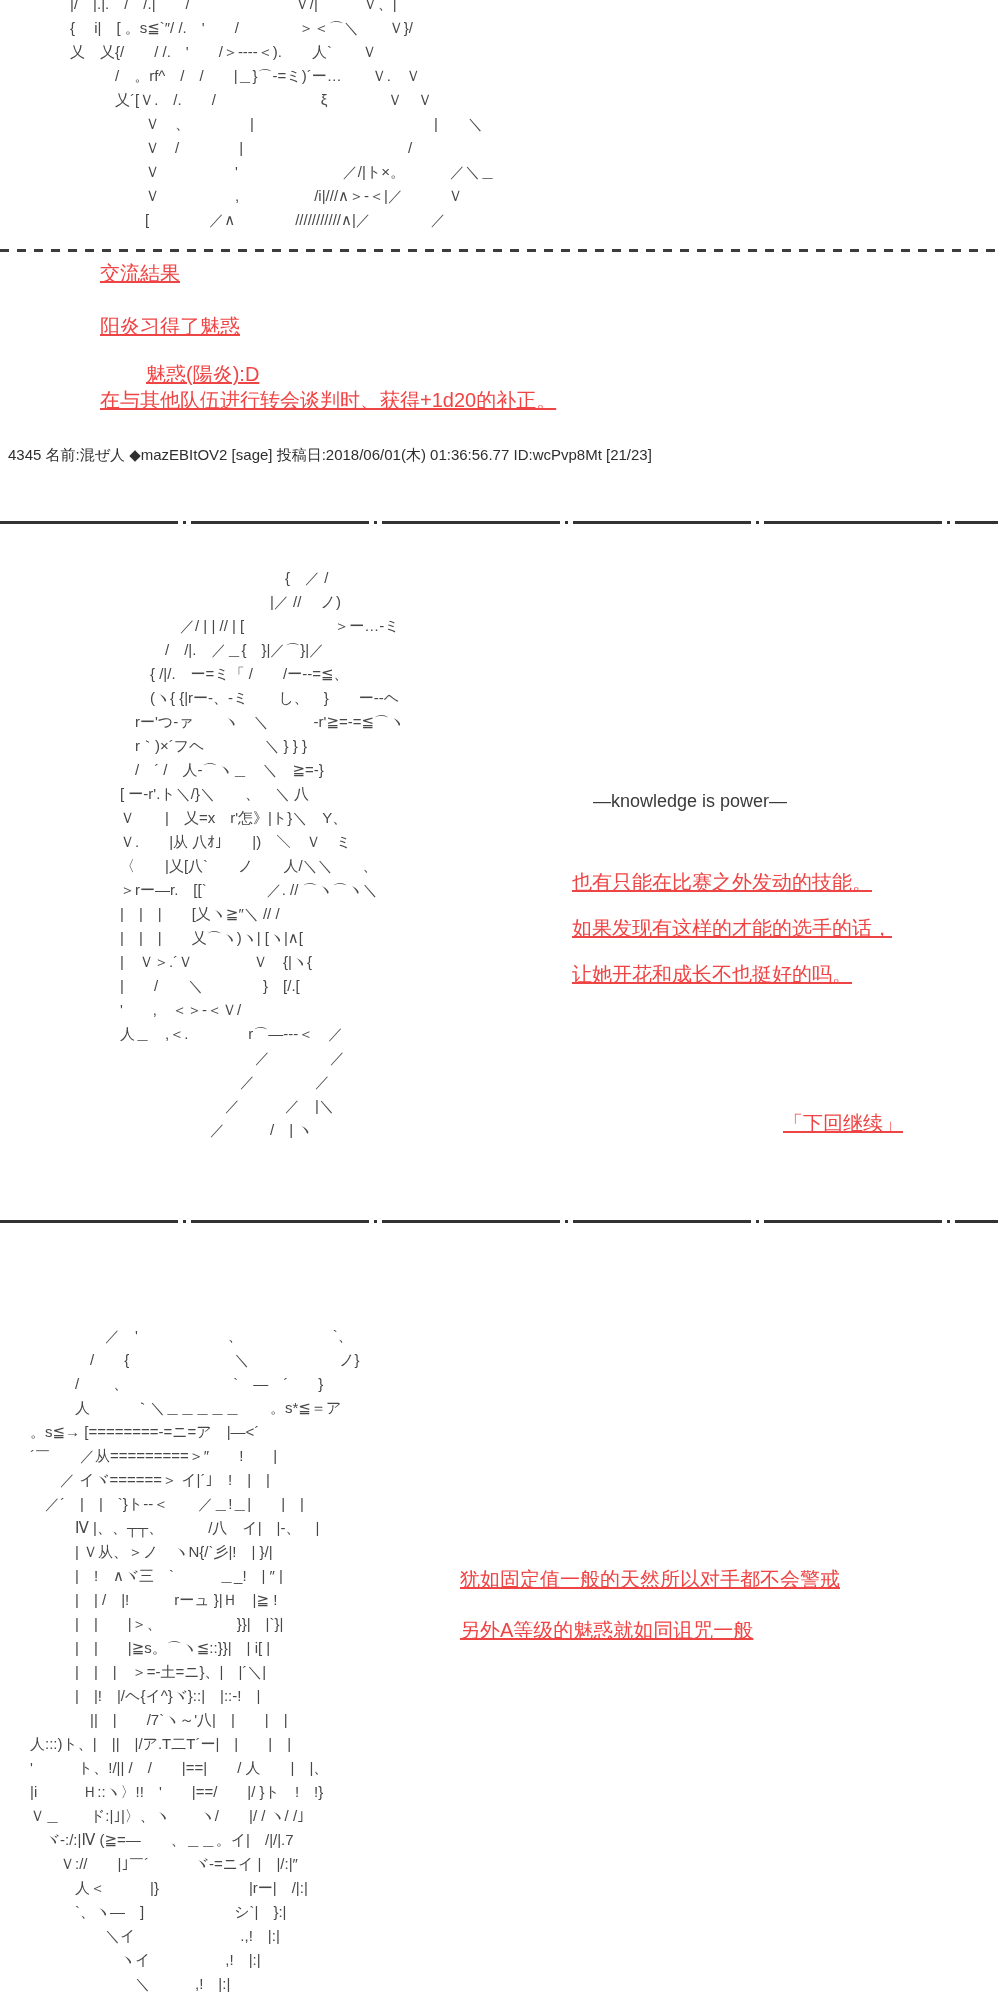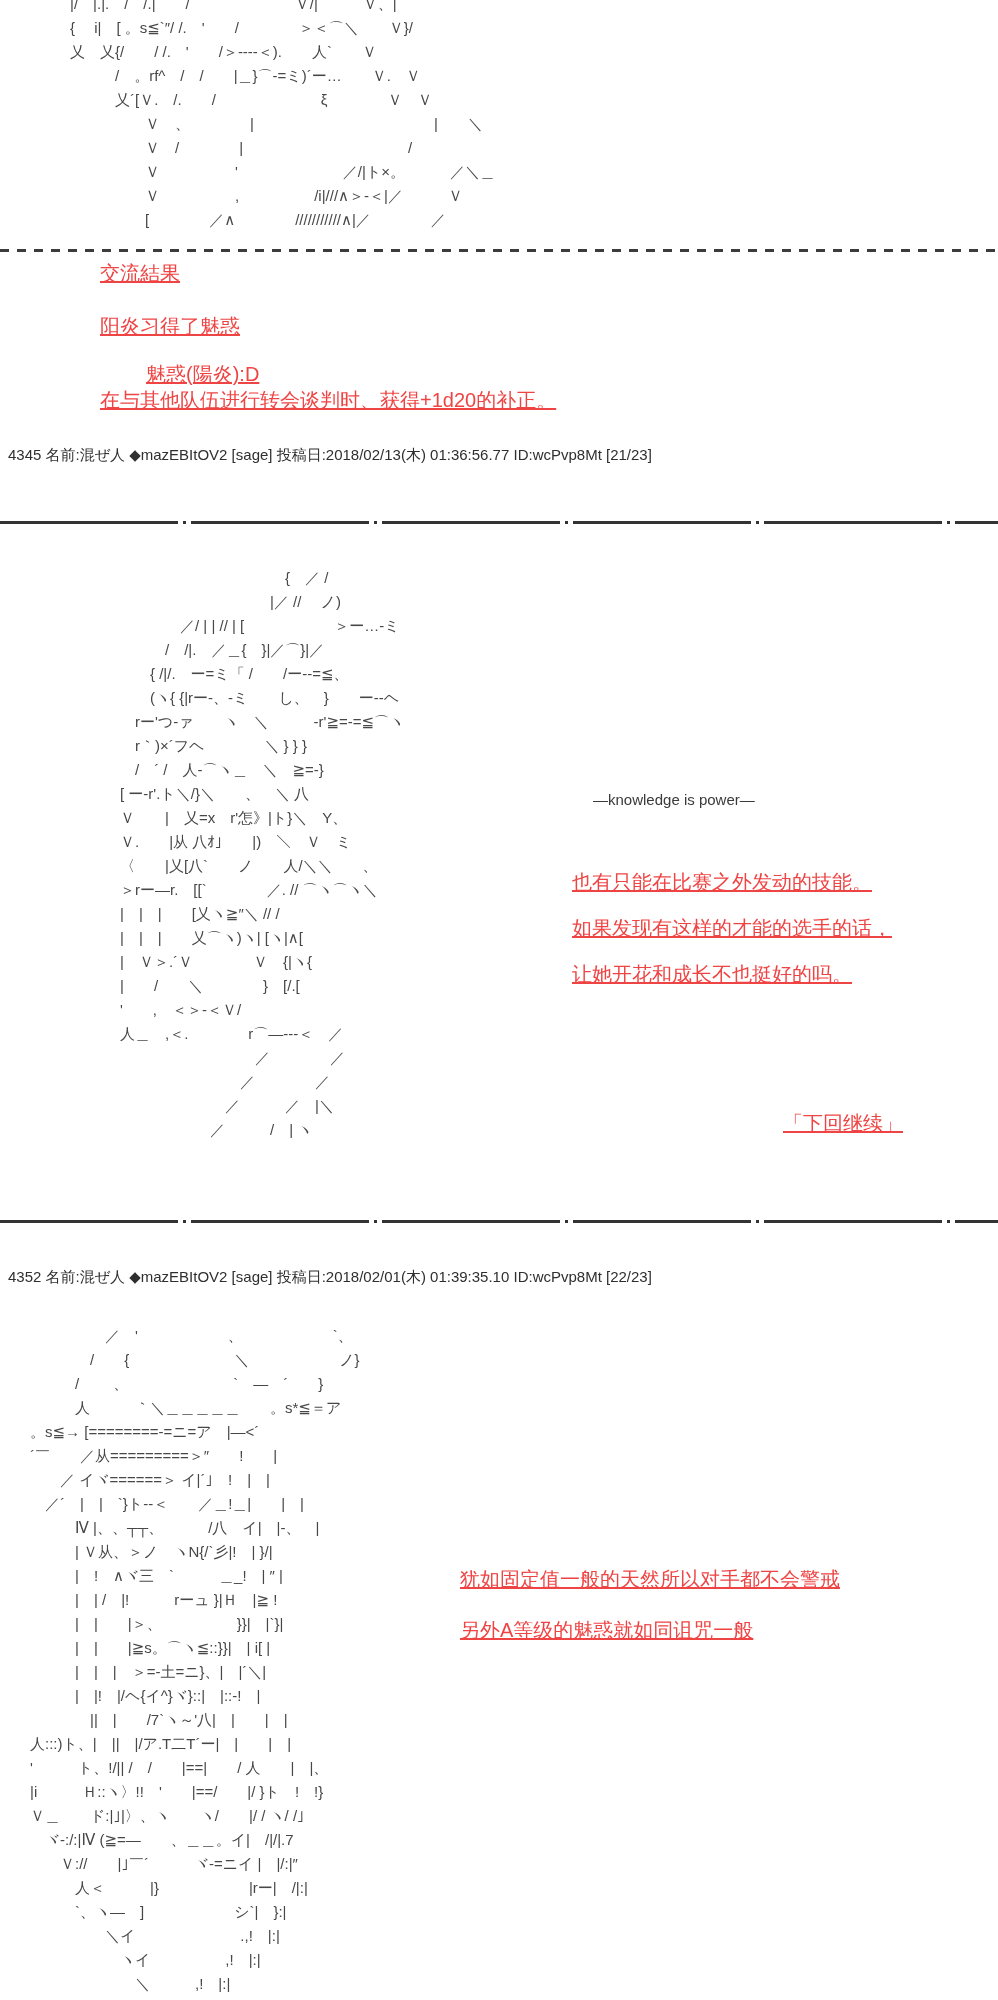--- a/index.html
+++ b/index.html
@@ -3,21 +3,21 @@
 <meta charset="utf-8">
 <style>
   html,body{margin:0;padding:0;background:#ffffff;}
   #page{position:relative;width:998px;height:2000px;background:#ffffff;overflow:hidden;
         font-family:"Liberation Sans","DejaVu Sans",sans-serif;color:#3a3a3a;}
   .abs{position:absolute;}
   pre.aa{margin:0;white-space:pre;font-family:"Liberation Sans","DejaVu Sans",sans-serif;
          font-size:15px;line-height:24px;color:#474747;letter-spacing:0;}
   .msg{font-size:20px;color:#ef4444;white-space:nowrap;text-decoration:underline;}
   .header{font-size:15px;color:#2f2f2f;white-space:nowrap;}
-  .caption{font-size:15px;color:#3a3a3a;white-space:nowrap;}
+  .caption{font-size:18px;color:#3a3a3a;white-space:nowrap;}
   .sep-dashed{height:3px;
       background:repeating-linear-gradient(to right,#3c3c3c 0 9px,transparent 9px 17px);}
   .sep-heavy{height:3px;
       background:repeating-linear-gradient(to right,#333333 0 178px,transparent 178px 183px,
                  #333333 183px 186px,transparent 186px 191px);}
 </style>
 </head>
 <body>
 
 <div id="page">
@@ -33,21 +33,21 @@
 　　　　　Ｖ　　　　　,　　　　　/i|///∧＞-＜|／　　　Ｖ
 　　　　　[　　　　／∧　　　　///////////∧|／　　　　／</pre>
 
   <div class="sep-dashed abs" style="left:0;top:249px;width:998px;"></div>
 
   <div class="msg abs" style="left:100px;top:260px;">交流結果</div>
   <div class="msg abs" style="left:100px;top:313px;">阳炎习得了魅惑</div>
   <div class="msg abs" style="left:100px;top:361px;margin-left:46px;">魅惑(陽炎):D</div>
   <div class="msg abs" style="left:100px;top:387px;">在与其他队伍进行转会谈判时、获得+1d20的补正。</div>
 
-  <div class="header abs" style="left:8px;top:446px;">4345 名前:混ぜ人 ◆mazEBItOV2 [sage] 投稿日:2018/02/13(木) 01:36:56.77 ID:wcPvp8Mt [21/23]</div>
+  <div class="header abs" style="left:8px;top:446px;">4345 名前:混ぜ人 ◆mazEBItOV2 [sage] 投稿日:2018/06/01(木) 01:36:56.77 ID:wcPvp8Mt [21/23]</div>
 
   <div class="sep-heavy abs" style="left:0;top:521px;width:998px;"></div>
 
   <pre class="aa abs" style="left:120px;top:566px;">　　　　　　　　　　　{　／ /
 　　　　　　　　　　|／ // 　ノ)
 　　　　／/ | | // | [　　　　　　＞ー…-ミ
 　　　/　/|.　／＿{　}|／⌒}|／
 　　{ /|/.　ー=ミ「 /　　/ー--=≦、
 　　(ヽ{ {|rー-、-ミ　　し、　}　　ー--ヘ
 　rー'つ-ァ　　ヽ　＼　　　-r'≧=-=≦⌒ヽ
@@ -70,21 +70,20 @@
 　　　　　　／　　　/　| ヽ</pre>
 
   <div class="caption abs" style="left:593px;top:791px;">―knowledge is power―</div>
   <div class="msg abs" style="left:572px;top:869px;">也有只能在比赛之外发动的技能。</div>
   <div class="msg abs" style="left:572px;top:915px;">如果发现有这样的才能的选手的话，</div>
   <div class="msg abs" style="left:572px;top:961px;">让她开花和成长不也挺好的吗。</div>
   <div class="msg abs" style="left:775px;top:1110px;margin-left:8px;">「下回继续」</div>
 
   <div class="sep-heavy abs" style="left:0;top:1220px;width:998px;"></div>
 
-  <div class="header abs" style="left:8px;top:1268px;">4352 名前:混ぜ人 ◆mazEBItOV2 [sage] 投稿日:2018/02/01(木) 01:39:35.10 ID:wcPvp8Mt [22/23]</div>
 
   <pre class="aa abs" style="left:30px;top:1324px;">　　　　　／　'　　　　　　、　　　　　　`、
 　　　　/　　{　　　　　　　＼　　　　　　ノ}
 　　　/　　 、　　　　　　　`　―　´　　}
 　　　人　　　｀＼＿＿＿＿＿　　。s*≦＝ア
 。s≦→ [========-=ニ=ア　|―&lt;´
 ´￣　　／从=========＞″　　!　　|
 　　／ イヾ======＞ イ|´｣　!　|　|
 　／´　|　|　`}ト--＜　　／＿!＿|　　|　|
 　　　Ⅳ |、、┬┬、　　　/八　イ|　|-、　|

